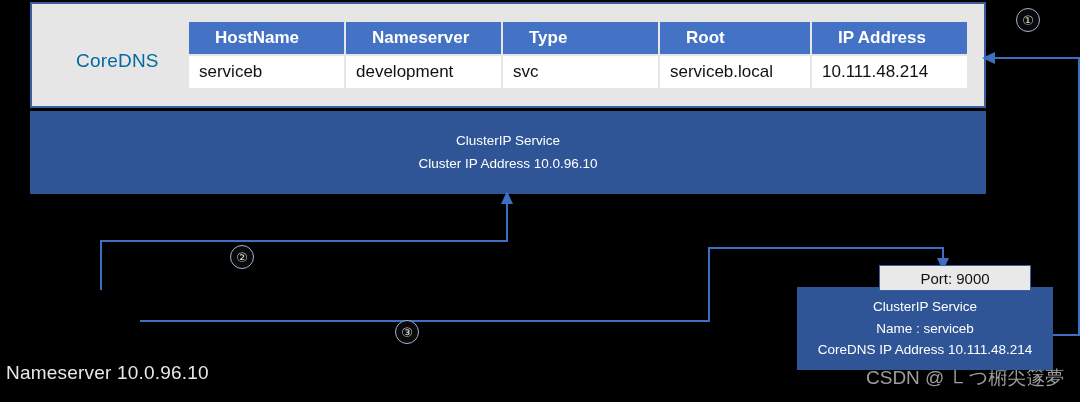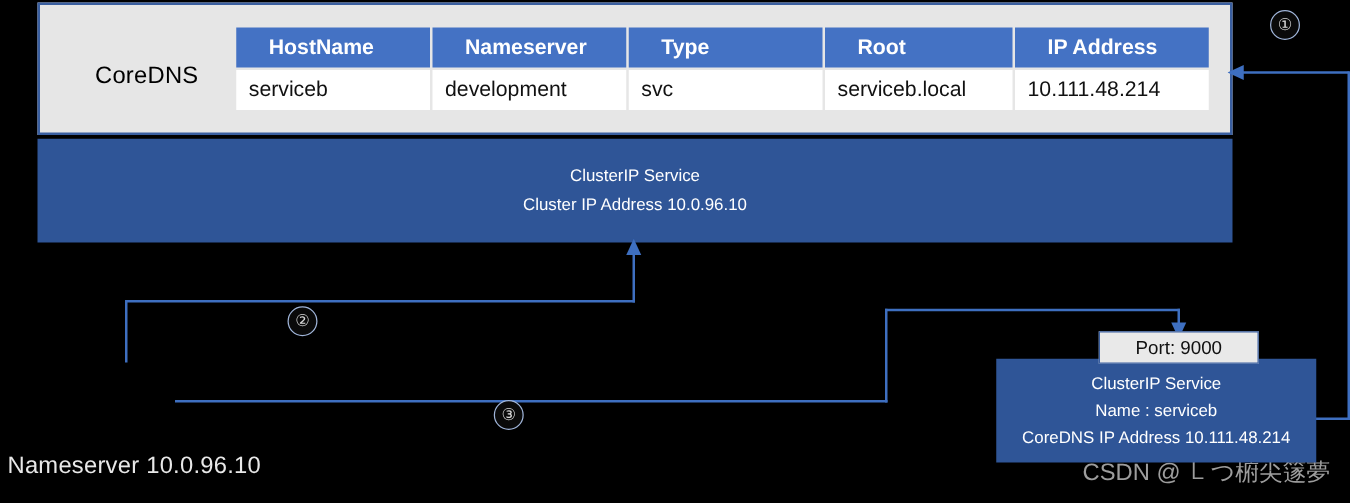--- a/index.html
+++ b/index.html
@@ -4,38 +4,38 @@
 <style>
   html,body{margin:0;padding:0;background:#000;}
   body{width:1080px;height:402px;position:relative;overflow:hidden;
        font-family:"Liberation Sans","DejaVu Sans",sans-serif;}
   .stage{position:absolute;inset:0;width:1080px;height:402px;background:#000;}
 
   
   .coredns-panel{position:absolute;left:30px;top:2px;width:956px;height:106px;
       background:#E6E6E6;border:2px solid #3A5FA0;box-sizing:border-box;}
   .coredns-label{position:absolute;left:44px;top:46px;width:110px;
-      font-size:19px;color:#000000;letter-spacing:.2px;}
+      font-size:19px;color:#0369a1;letter-spacing:.2px;}
 
   
   .dns-table{position:absolute;left:155px;top:16px;width:770px;
       border-collapse:separate;border-spacing:2px 2px;table-layout:fixed;}
   .dns-table th{background:#4472C4;color:#fff;font-size:17px;font-weight:bold;
       text-align:left;padding:6px 26px;height:26px;box-sizing:border-box;}
   .dns-table td{background:#ffffff;color:#111;font-size:17px;font-weight:normal;
       text-align:left;padding:6px 10px;height:26px;box-sizing:border-box;}
 
   
   .kubedns-block{position:absolute;left:30px;top:111px;width:956px;height:83px;
       background:#2F5597;color:#fff;display:flex;flex-direction:column;
       align-items:center;justify-content:center;gap:3px;}
   .kubedns-block div{font-size:13.5px;line-height:1.45;}
 
   
-  .portbox{position:absolute;left:879px;top:265px;width:128px;height:26px;
+  .portbox{position:absolute;left:879px;top:265px;width:152px;height:26px;
       background:#E9E9E9;border:1px solid #3A5FA0;box-sizing:border-box;
       display:flex;align-items:center;justify-content:center;
       font-size:15px;color:#111;z-index:6;}
   .serviceb-block{position:absolute;left:797px;top:287px;width:256px;height:83px;
       background:#2F5597;color:#fff;display:flex;flex-direction:column;
       align-items:center;justify-content:center;gap:2px;z-index:5;}
   .serviceb-block div{font-size:13.5px;line-height:1.45;}
 
   
   .pod-icon{position:absolute;left:57px;top:285px;width:86px;height:76px;}

